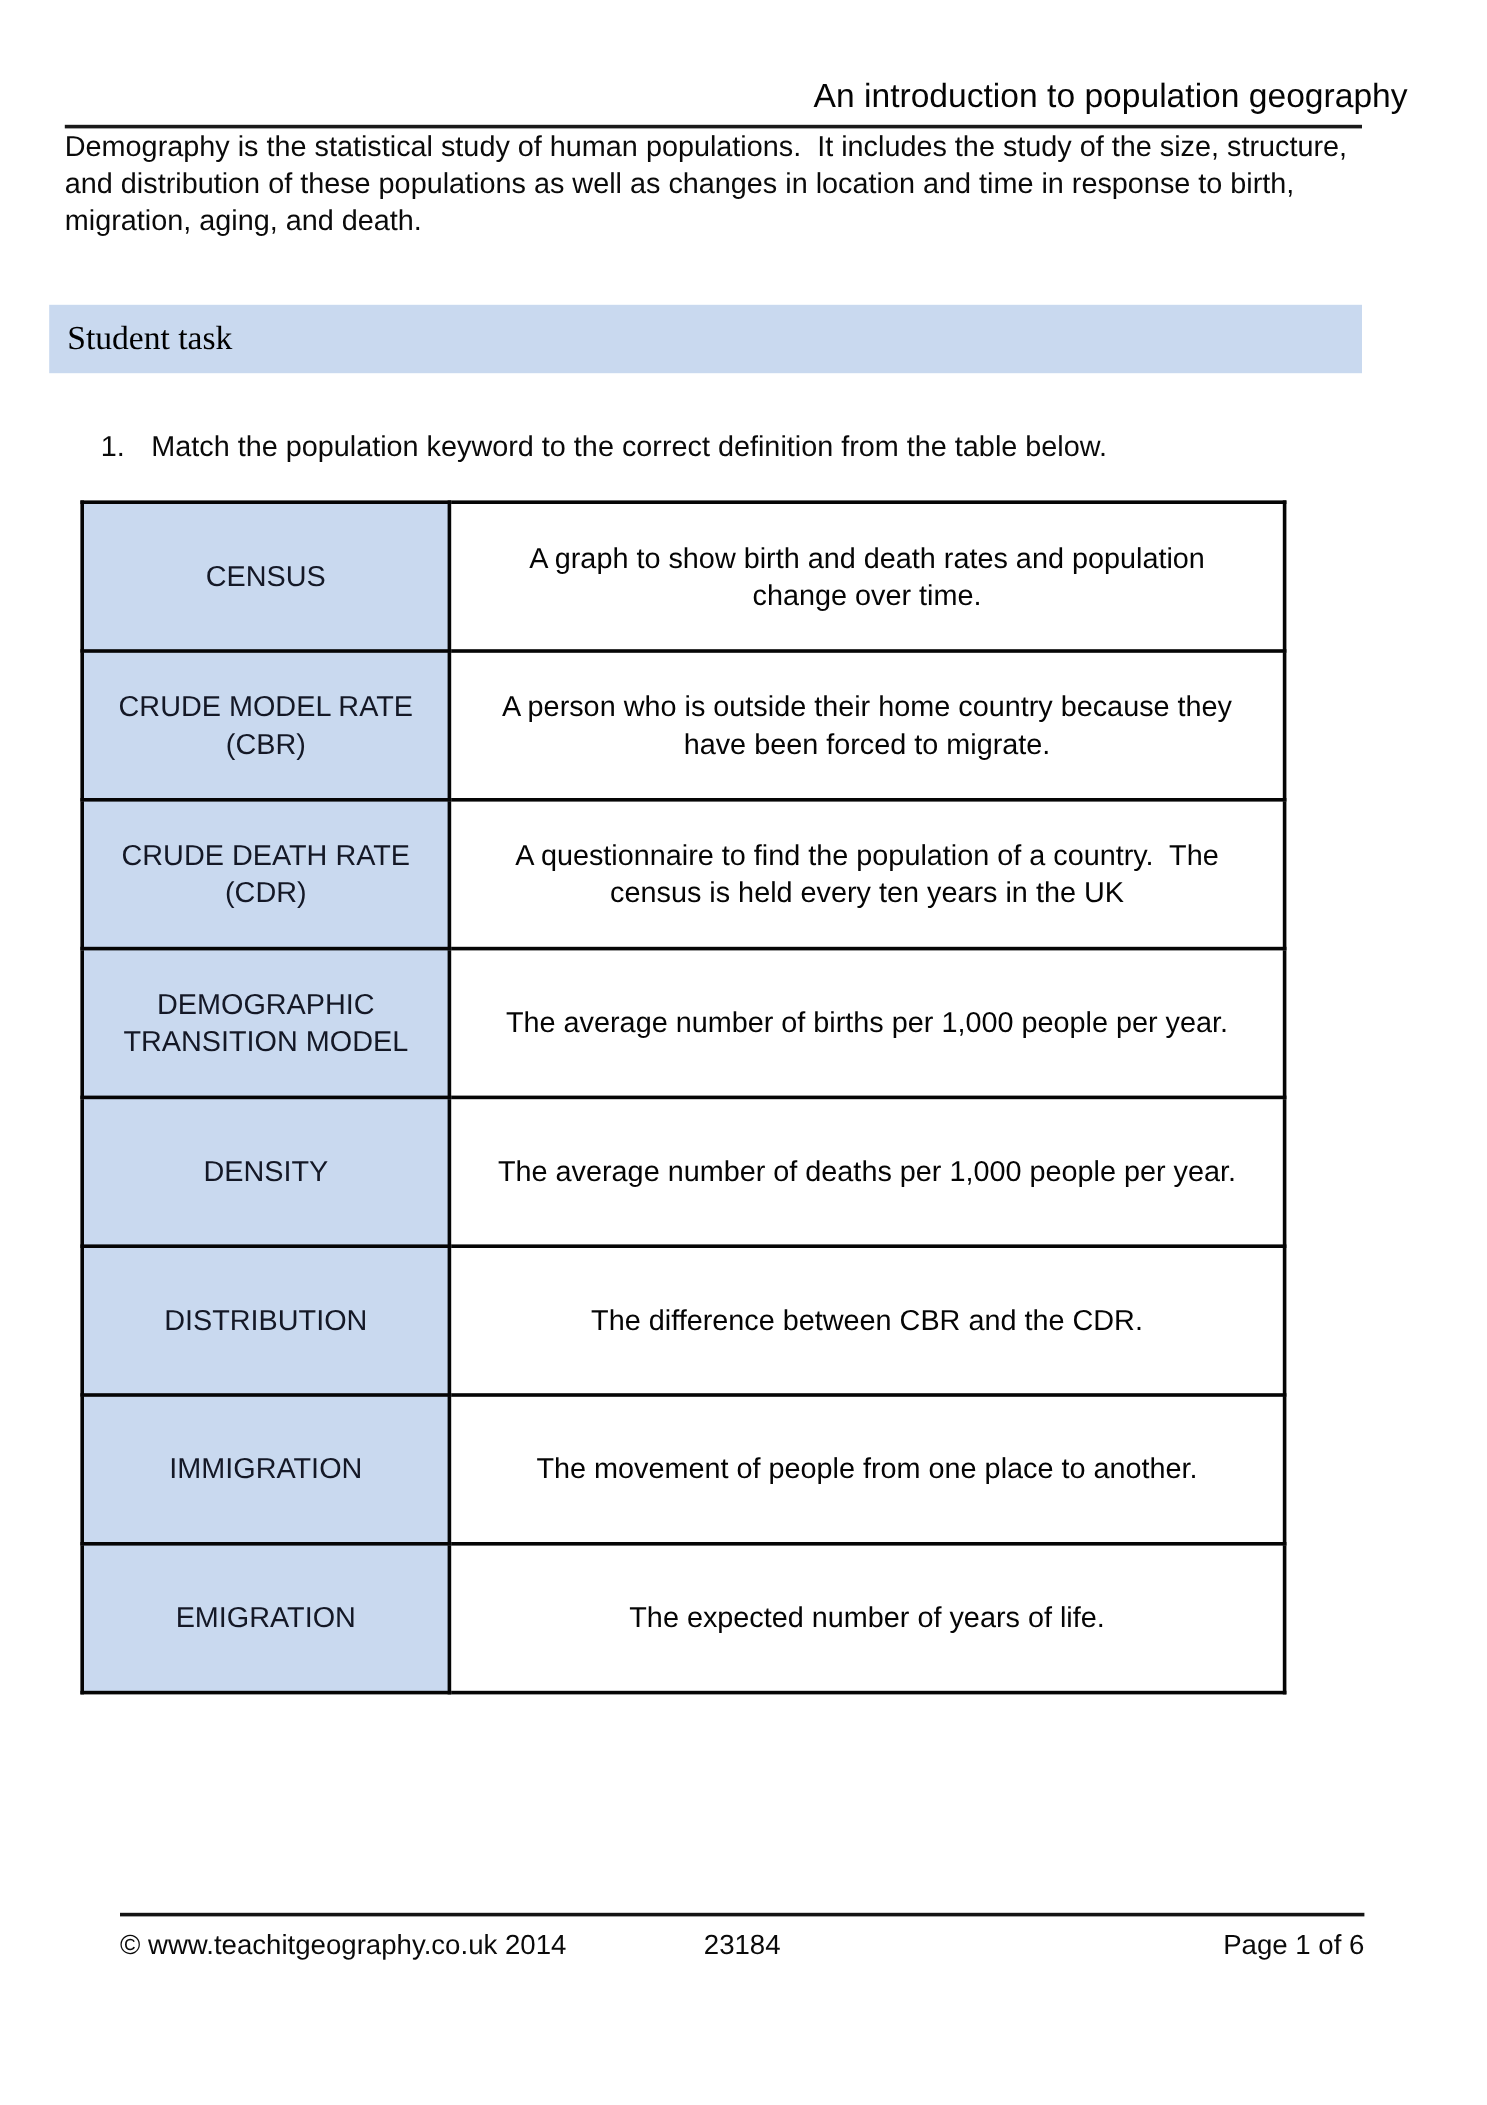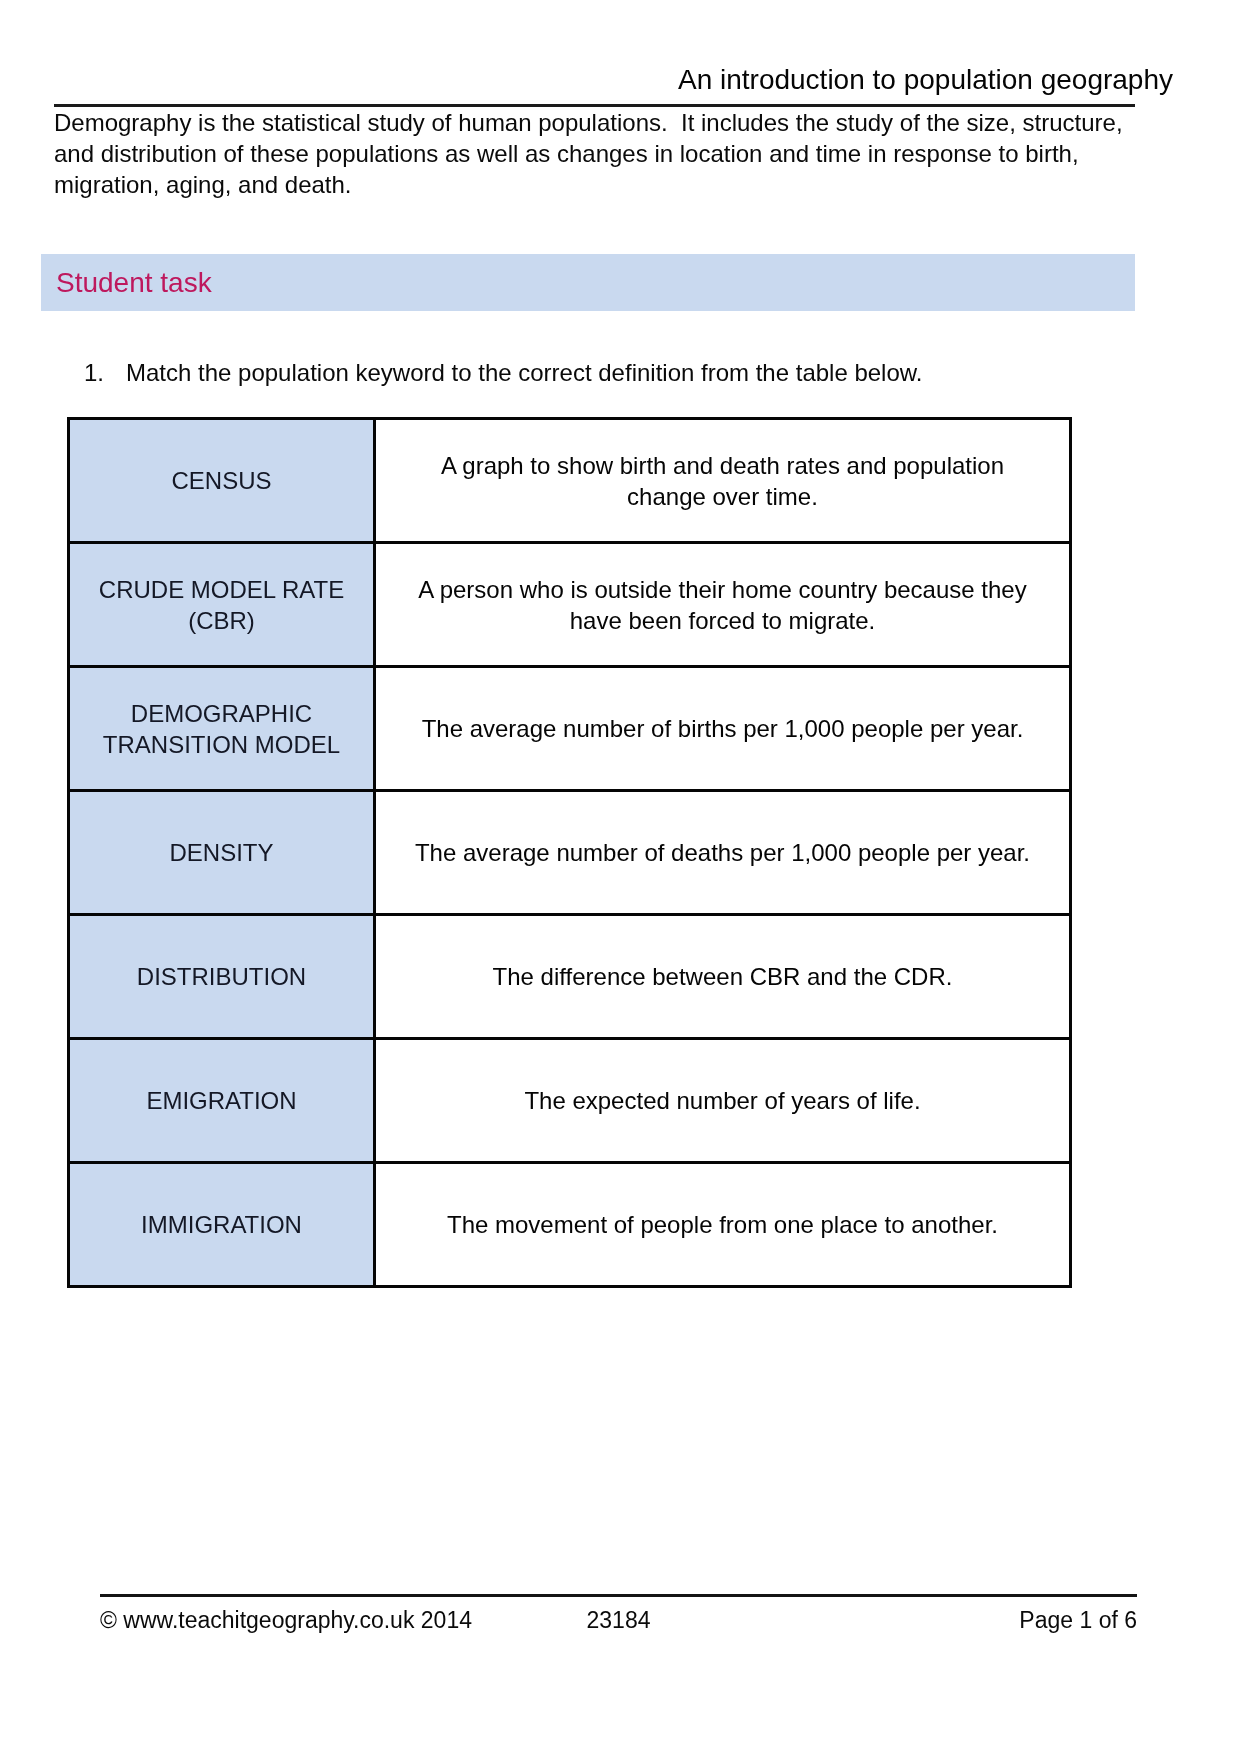--- a/index.html
+++ b/index.html
@@ -45,21 +45,22 @@
     margin-left: -13px;
     width: calc(100% + 13px);
     height: 57px;
     background: var(--banner-bg, #c9d9ef);
     display: flex;
     align-items: center;
     padding-left: 15px;
   }
   .banner-label {
     font-size: 28px;
-    color: #be185d;
+    color: #000000;
+    font-family: Liberation Serif, serif;
   }
   
   .instruction {
     margin-top: 48px;
     padding-left: 30px;
     font-size: 24px;
     color: #0a0a0a;
   }
   .instruction .num { display: inline-block; }
   .instruction .txt { display: inline-block; margin-left: 22px; }
@@ -138,44 +139,48 @@
           <tr>
             <td class="keyword-cell">CENSUS</td>
             <td class="definition-cell">A graph to show birth and death rates and population change over time.</td>
           </tr>
 
           <tr>
             <td class="keyword-cell">CRUDE MODEL RATE (CBR)</td>
             <td class="definition-cell">A person who is outside their home country because they have been forced to migrate.</td>
           </tr>
 
+          <tr>
+            <td class="keyword-cell">CRUDE DEATH RATE (CDR)</td>
+            <td class="definition-cell">A questionnaire to find the population of a country.  The census is held every ten years in the UK</td>
+          </tr>
 
           <tr>
             <td class="keyword-cell">DEMOGRAPHIC TRANSITION MODEL</td>
             <td class="definition-cell">The average number of births per 1,000 people per year.</td>
           </tr>
 
           <tr>
             <td class="keyword-cell">DENSITY</td>
             <td class="definition-cell">The average number of deaths per 1,000 people per year.</td>
           </tr>
 
           <tr>
             <td class="keyword-cell">DISTRIBUTION</td>
             <td class="definition-cell">The difference between CBR and the CDR.</td>
           </tr>
 
           <tr>
-            <td class="keyword-cell">EMIGRATION</td>
-            <td class="definition-cell">The expected number of years of life.</td>
+            <td class="keyword-cell">IMMIGRATION</td>
+            <td class="definition-cell">The movement of people from one place to another.</td>
           </tr>
 
           <tr>
-            <td class="keyword-cell">IMMIGRATION</td>
-            <td class="definition-cell">The movement of people from one place to another.</td>
+            <td class="keyword-cell">EMIGRATION</td>
+            <td class="definition-cell">The expected number of years of life.</td>
           </tr>
         </tbody>
     </table>
 
   </div>
 
   <div class="page-footer">
     <span>© www.teachitgeography.co.uk 2014</span>
     <span class="footer-center">23184</span>
     <span>Page 1 of 6</span>

